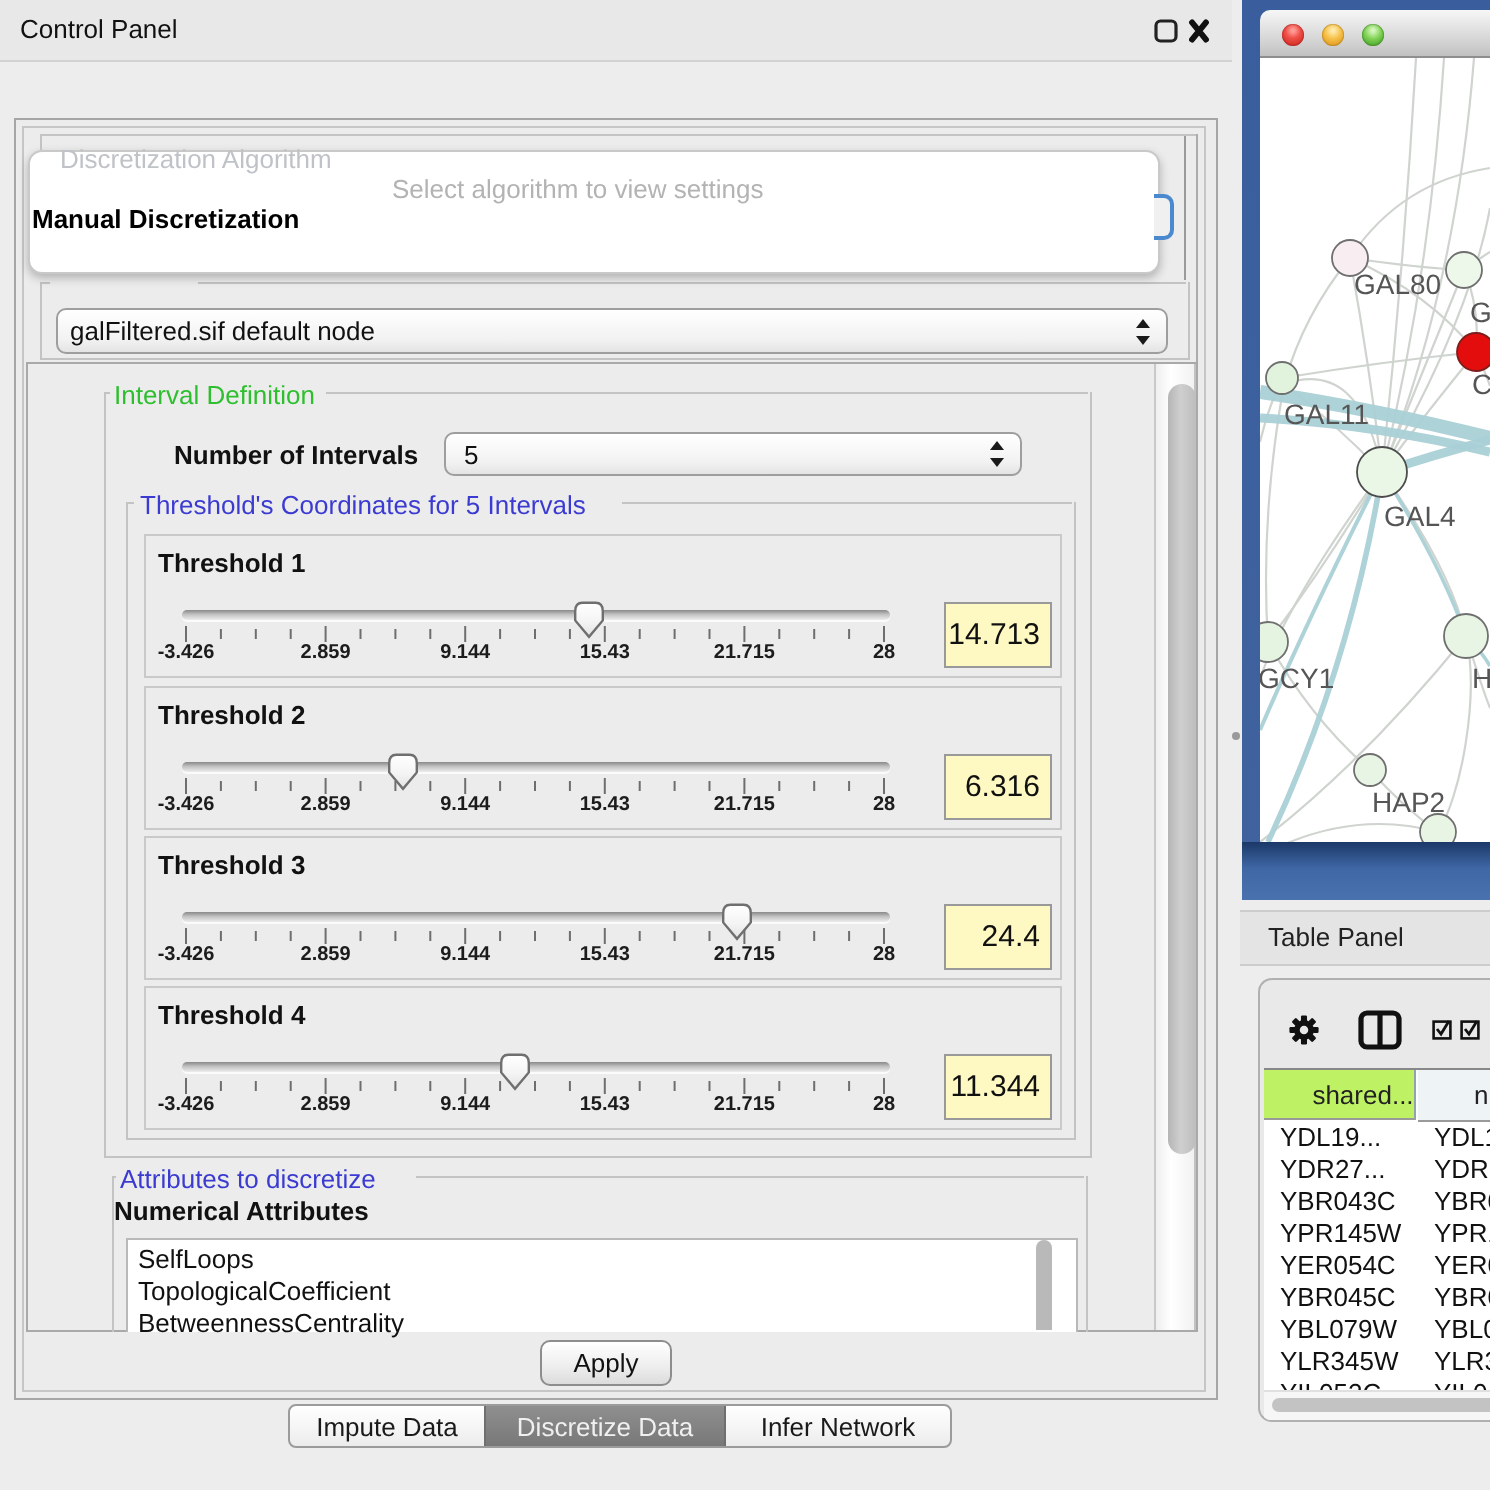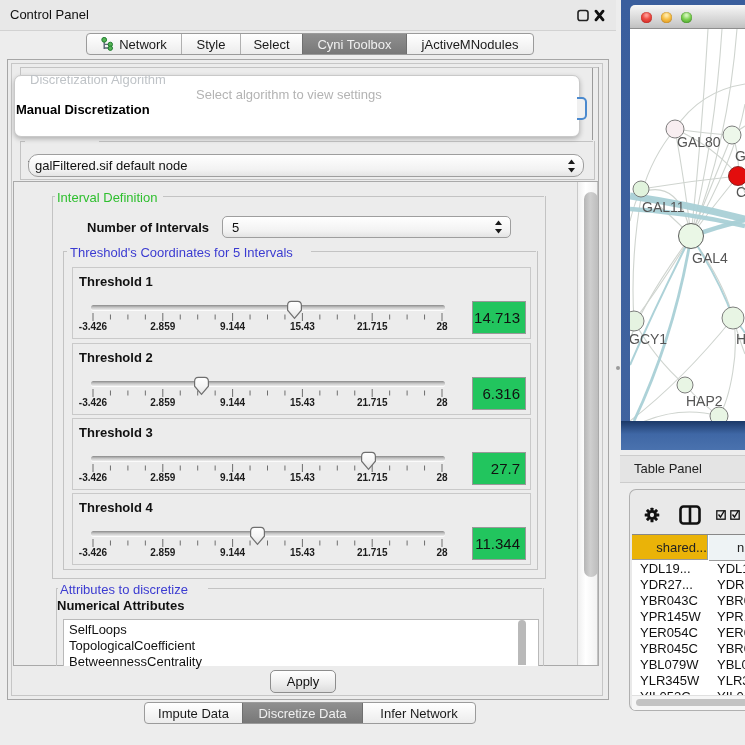--- a/index.html
+++ b/index.html
@@ -27,21 +27,21 @@
   .green{color:#2ebf2e;}
   .blue{color:#3b3bd1;}
   .bold{font-weight:bold;}
   
   .combo{background:linear-gradient(#ffffff,#f2f2f2 70%,#e4e4e4);border:1px solid #9e9e9e;border-radius:5px;box-sizing:border-box;font-size:13px;color:#111;display:flex;align-items:center;padding-left:9px;}
   .spin{position:absolute;right:7px;top:50%;transform:translateY(-50%);width:9px;height:14px;}
   
   .tbox{left:72px;width:457px;height:70px;border:1px solid #c9c9c9;background:#ececec;}
   .tlabel{left:6px;top:6px;font-size:13px;font-weight:bold;color:#111;}
   .track{left:18px;top:37px;width:354px;height:5px;border-radius:3px;background:linear-gradient(#898989,#c2c2c2 45%,#ededed);box-shadow:0 1px 0 rgba(255,255,255,.8);}
-  .vbox{left:399px;top:33px;width:54px;height:33px;background:#22c55e;border:1px solid #999999;font-size:15px;color:#111;display:flex;align-items:center;justify-content:flex-end;padding-right:5px;box-sizing:border-box;}
+  .vbox{left:399px;top:33px;width:54px;height:33px;background:#fef9c3;border:1px solid #999999;font-size:15px;color:#111;display:flex;align-items:center;justify-content:flex-end;padding-right:5px;box-sizing:border-box;}
   .ticklbl{top:53px;font-size:10px;font-weight:bold;color:#1c1c1c;transform:translateX(-50%);}
   
   .listbox{background:#ffffff;border:1px solid #b9b9b9;font-size:13px;color:#111;}
   
   .btn{border:1px solid #8d8d8d;border-radius:5px;background:linear-gradient(#ffffff,#ededed 60%,#dcdcdc);font-size:13px;color:#111;display:flex;align-items:center;justify-content:center;}
   
   .popup{left:14px;top:75px;width:564px;height:60px;background:#ffffff;border:1px solid #c9c9c9;border-radius:7px;box-shadow:0 2px 5px rgba(0,0,0,0.25);}
   
   .tp-bar{left:620px;top:455px;width:125px;height:26px;background:#e4e4e4;border-top:1px solid #cccccc;border-bottom:1px solid #cccccc;}
 </style>
@@ -50,46 +50,32 @@
 <div class="stage">
 
   <div class="abs cp-titlebar"></div>
   <div class="abs cp-title">Control Panel</div>
 
   <svg class="abs" style="left:576px;top:8px;" width="32" height="16" viewBox="0 0 32 16">
     <rect x="2" y="2.5" width="10" height="10" rx="2.3" fill="none" stroke="#222" stroke-width="1.6"></rect>
     <path d="M20 3.2 L27 11.8 M27 3.2 L20 11.8" stroke="#111" stroke-width="2.9" stroke-linecap="round"></path>
   </svg>
 
-  <div class="abs segbar" style="left:86px;top:33px;width:448px;">
-    <div class="seg" style="width:94px;">
-      <svg width="13" height="14" viewBox="0 0 13 14" style="margin-right:5px;">
-        <path d="M3.2 4 V12 M3.2 7.4 H8 M3.2 11 H8" stroke="#5a6675" stroke-width="1.4" fill="none"></path>
-        <circle cx="3.2" cy="2.8" r="2.4" fill="#55b455" stroke="#1e7a2e" stroke-width="1"></circle>
-        <circle cx="9.3" cy="7.4" r="2.2" fill="#55b455" stroke="#1e7a2e" stroke-width="1"></circle>
-        <circle cx="9.3" cy="11.2" r="2.2" fill="#55b455" stroke="#1e7a2e" stroke-width="1"></circle>
-      </svg>
-      Network</div>
-    <div class="seg" style="width:59px;">Style</div>
-    <div class="seg" style="width:62px;">Select</div>
-    <div class="seg sel" style="width:104px;">Cyni Toolbox</div>
-    <div class="seg" style="width:127px;">jActiveMNodules</div>
-  </div>
 
   <div class="abs panel-outer"></div>
   <div class="abs panel-inner"></div>
 
   <div class="abs fs-line" style="left:20px;top:67px;width:578px;"></div>
 
   <div class="abs" style="left:20px;top:141px;width:573px;height:38px;border:1px solid #c3c3c3;border-top:none;"></div>
   <div class="abs fs-line" style="left:20px;top:141px;width:5px;"></div>
   <div class="abs fs-line" style="left:99px;top:141px;width:494px;"></div>
   <div class="abs fs-title" style="left:26px;top:134px;color:#111;margin-top:24px;">Table Data</div>
 
-  <div class="abs combo" style="left:28px;top:154px;width:556px;height:23px;padding-left:6px;border-radius:10px;">galFiltered.sif default node
+  <div class="abs combo" style="left:28px;top:154px;width:556px;height:23px;padding-left:6px;">galFiltered.sif default node
     <svg class="spin" viewBox="0 0 9 14">
         <path d="M4.5 0.5 L8 5 H1 Z" fill="#1a1a1a"></path>
         <path d="M4.5 13.5 L1 9 H8 Z" fill="#1a1a1a"></path>
       </svg>
   </div>
 
   <div class="abs scrollpane"></div>
   <div class="abs vsb-track"></div>
   <div class="abs vsb-thumb"></div>
 
@@ -240,21 +226,21 @@
       <svg width="17" height="20" viewBox="0 0 17 20" style="position:absolute;left:287.2px;top:32px;">
         <path d="M1.6 5.6 Q1.6 1.4 5.2 1.4 L11.8 1.4 Q15.4 1.4 15.4 5.6 L15.4 10.2 L8.5 18.4 L1.6 10.2 Z" fill="url(#tg)" stroke="#6f6f6f" stroke-width="1.2"></path>
         <defs>
           <linearGradient id="tg" x1="0" y1="0" x2="0" y2="1">
             <stop offset="0" stop-color="#ffffff"></stop>
             <stop offset="0.55" stop-color="#f4f4f4"></stop>
             <stop offset="1" stop-color="#e2e2e2"></stop>
           </linearGradient>
         </defs>
       </svg>
-      <div class="abs vbox">27.7</div>
+      <div class="abs vbox">24.4</div>
     </div>
   <div class="abs tbox" style="top:493px;">
       <div class="abs tlabel">Threshold 4</div>
       <div class="abs track"></div>
       <svg width="457" height="9" viewBox="0 0 457 9" style="position:absolute;left:0;top:45px;">
         <g stroke="#6e6e6e" stroke-width="1">
           <line x1="20.00" y1="0" x2="20.00" y2="8"></line>
           <line x1="37.45" y1="1.5" x2="37.45" y2="6.5"></line>
           <line x1="54.90" y1="1.5" x2="54.90" y2="6.5"></line>
           <line x1="72.35" y1="1.5" x2="72.35" y2="6.5"></line>
@@ -423,21 +409,21 @@
       <line x1="11" y1="2" x2="11" y2="18" stroke="#111" stroke-width="2.6"></line>
     </svg>
     <svg style="position:absolute;left:86px;top:20px;" width="24" height="10" viewBox="0 0 24 10">
       <rect x="0.8" y="0.8" width="8.4" height="8.4" fill="none" stroke="#111" stroke-width="1.3"></rect>
       <path d="M2.5 4.5 L4.5 7 L8.5 0.5" stroke="#111" stroke-width="1.4" fill="none"></path>
       <rect x="14.8" y="0.8" width="8.4" height="8.4" fill="none" stroke="#111" stroke-width="1.3"></rect>
       <path d="M16.5 4.5 L18.5 7 L22.5 0.5" stroke="#111" stroke-width="1.4" fill="none"></path>
     </svg>
 
     <div style="position:absolute;left:2px;top:44px;width:114px;height:175px;background:#ffffff;border-top:1px solid #888;overflow:hidden;">
-      <div style="position:absolute;left:0;top:0;width:76px;height:25px;background:#eab308;border-right:1px solid #8fa4ad;border-bottom:1px solid #9a9a9a;font-size:13px;color:#222;text-align:center;line-height:25px;padding-left:24px;box-sizing:border-box;">shared...</div>
+      <div style="position:absolute;left:0;top:0;width:76px;height:25px;background:#bef264;border-right:1px solid #8fa4ad;border-bottom:1px solid #9a9a9a;font-size:13px;color:#222;text-align:center;line-height:25px;padding-left:24px;box-sizing:border-box;">shared...</div>
       <div style="position:absolute;left:77px;top:0;width:37px;height:25px;background:#eef3f5;border-bottom:1px solid #9a9a9a;font-size:13px;color:#222;padding-left:28px;line-height:25px;">n</div>
       <div style="position:absolute;left:8px;top:26px;font-size:13px;color:#111;line-height:16px;">YDL19...<br>YDR27...<br>YBR043C<br>YPR145W<br>YER054C<br>YBR045C<br>YBL079W<br>YLR345W<br>YIL052C</div>
       <div style="position:absolute;left:85px;top:26px;font-size:13px;color:#111;line-height:16px;">YDL1<br>YDR2<br>YBR0<br>YPR1<br>YER0<br>YBR0<br>YBL0<br>YLR3<br>YIL0</div>
 
       <div style="position:absolute;left:0;top:160px;width:114px;height:15px;background:#f6f6f6;border-top:1px solid #e0e0e0;"></div>
       <div style="position:absolute;left:4px;top:164.4px;width:110px;height:6.5px;border-radius:3.5px 0 0 3.5px;background:#c3c3c3;"></div>
     </div>
   </div>
 
 </div>

